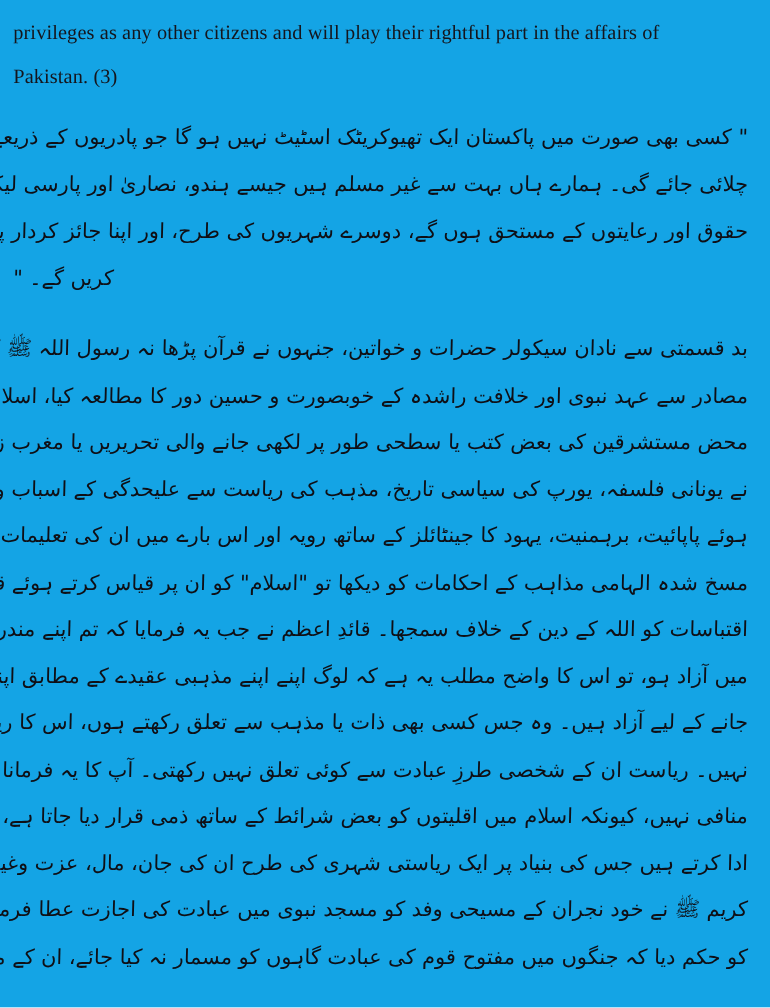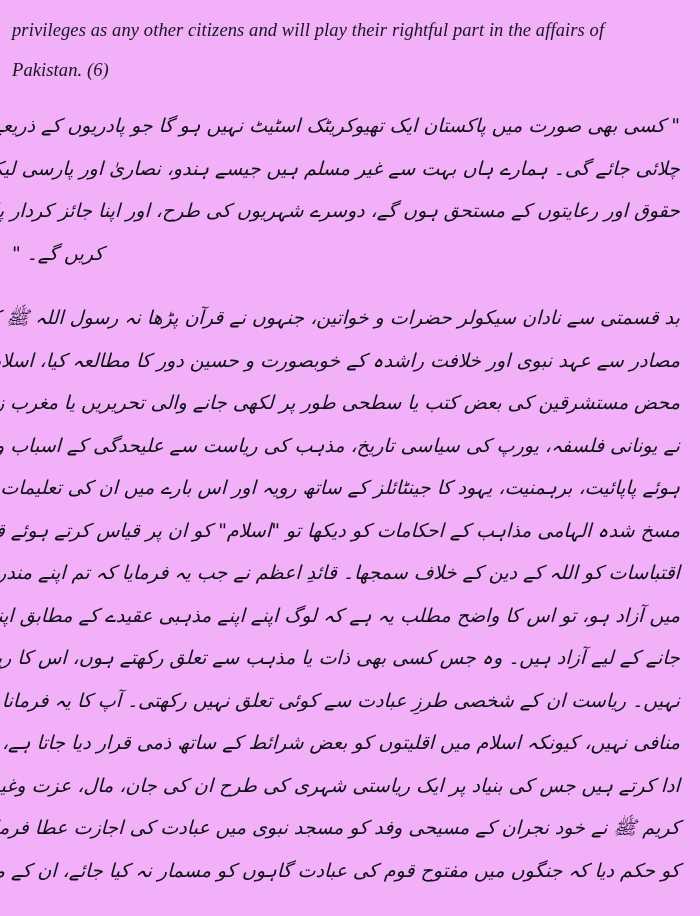--- a/index.html
+++ b/index.html
@@ -68,25 +68,25 @@
   }
 
   
   .scan {
     filter: contrast(1.06) saturate(0.9);
   }
 </style>
 </head>
 <body>
 
-<div class="page scan" style="background: #f0abfc; color: rgb(21, 21, 28); width: 700px; height: 916px; font-style: italic;">
+<div class="page scan" style="background: #0ea5e9; color: rgb(21, 21, 28); width: 700px; height: 916px;">
 
   <div class="en-block">
     <div class="en-line">privileges as any other citizens and will play their rightful part in the affairs of</div>
-    <div class="en-line">Pakistan. (6)</div>
+    <div class="en-line">Pakistan. (3)</div>
   </div>
 
   <div class="ur-block quote">
     <div class="ur-line">" کسی بھی صورت میں پاکستان ایک تھیوکریٹک اسٹیٹ نہیں ہو گا جو پادریوں کے ذریعے دیومالائی مقصد کے تحت</div>
     <div class="ur-line">چلائی جائے گی۔ ہمارے ہاں بہت سے غیر مسلم ہیں جیسے ہندو، نصاریٰ اور پارسی لیکن وہ تمام پاکستانی ہیں۔ وہ یکساں</div>
     <div class="ur-line">حقوق اور رعایتوں کے مستحق ہوں گے، دوسرے شہریوں کی طرح، اور اپنا جائز کردار پاکستان کے معاملات میں ادا</div>
     <div class="ur-line tail-left">کریں گے۔ "</div>
   </div>
 
   <div class="ur-block body">

